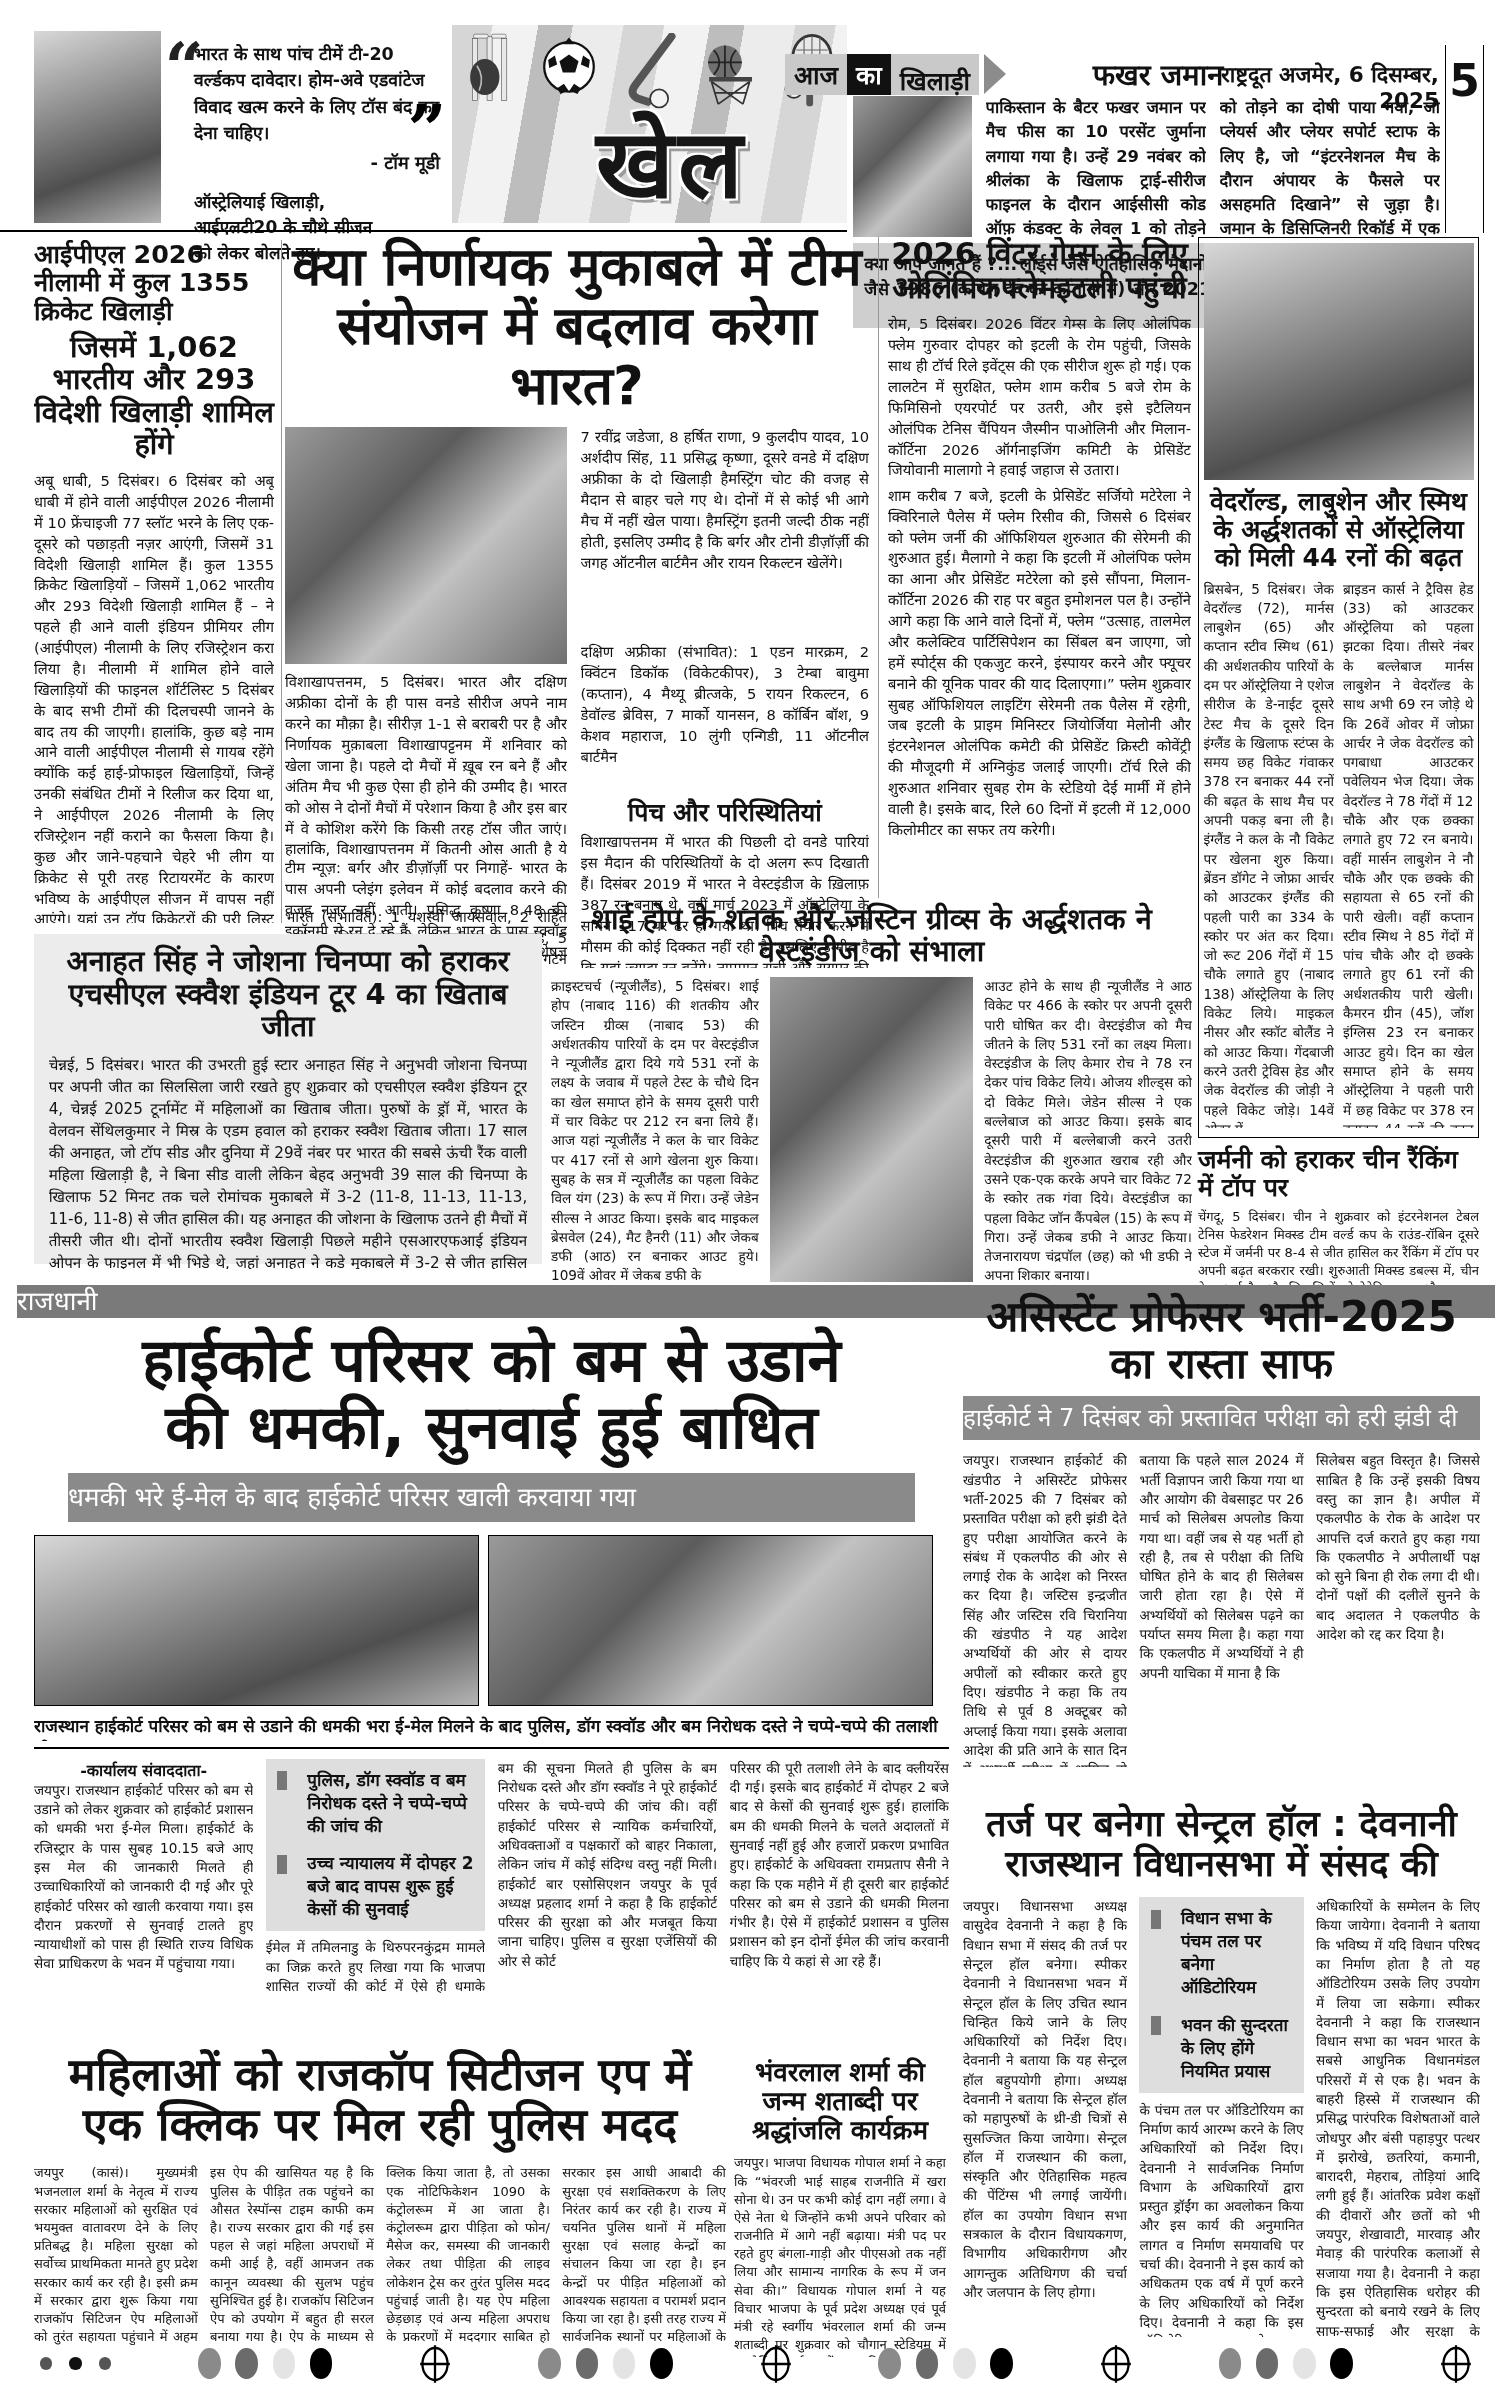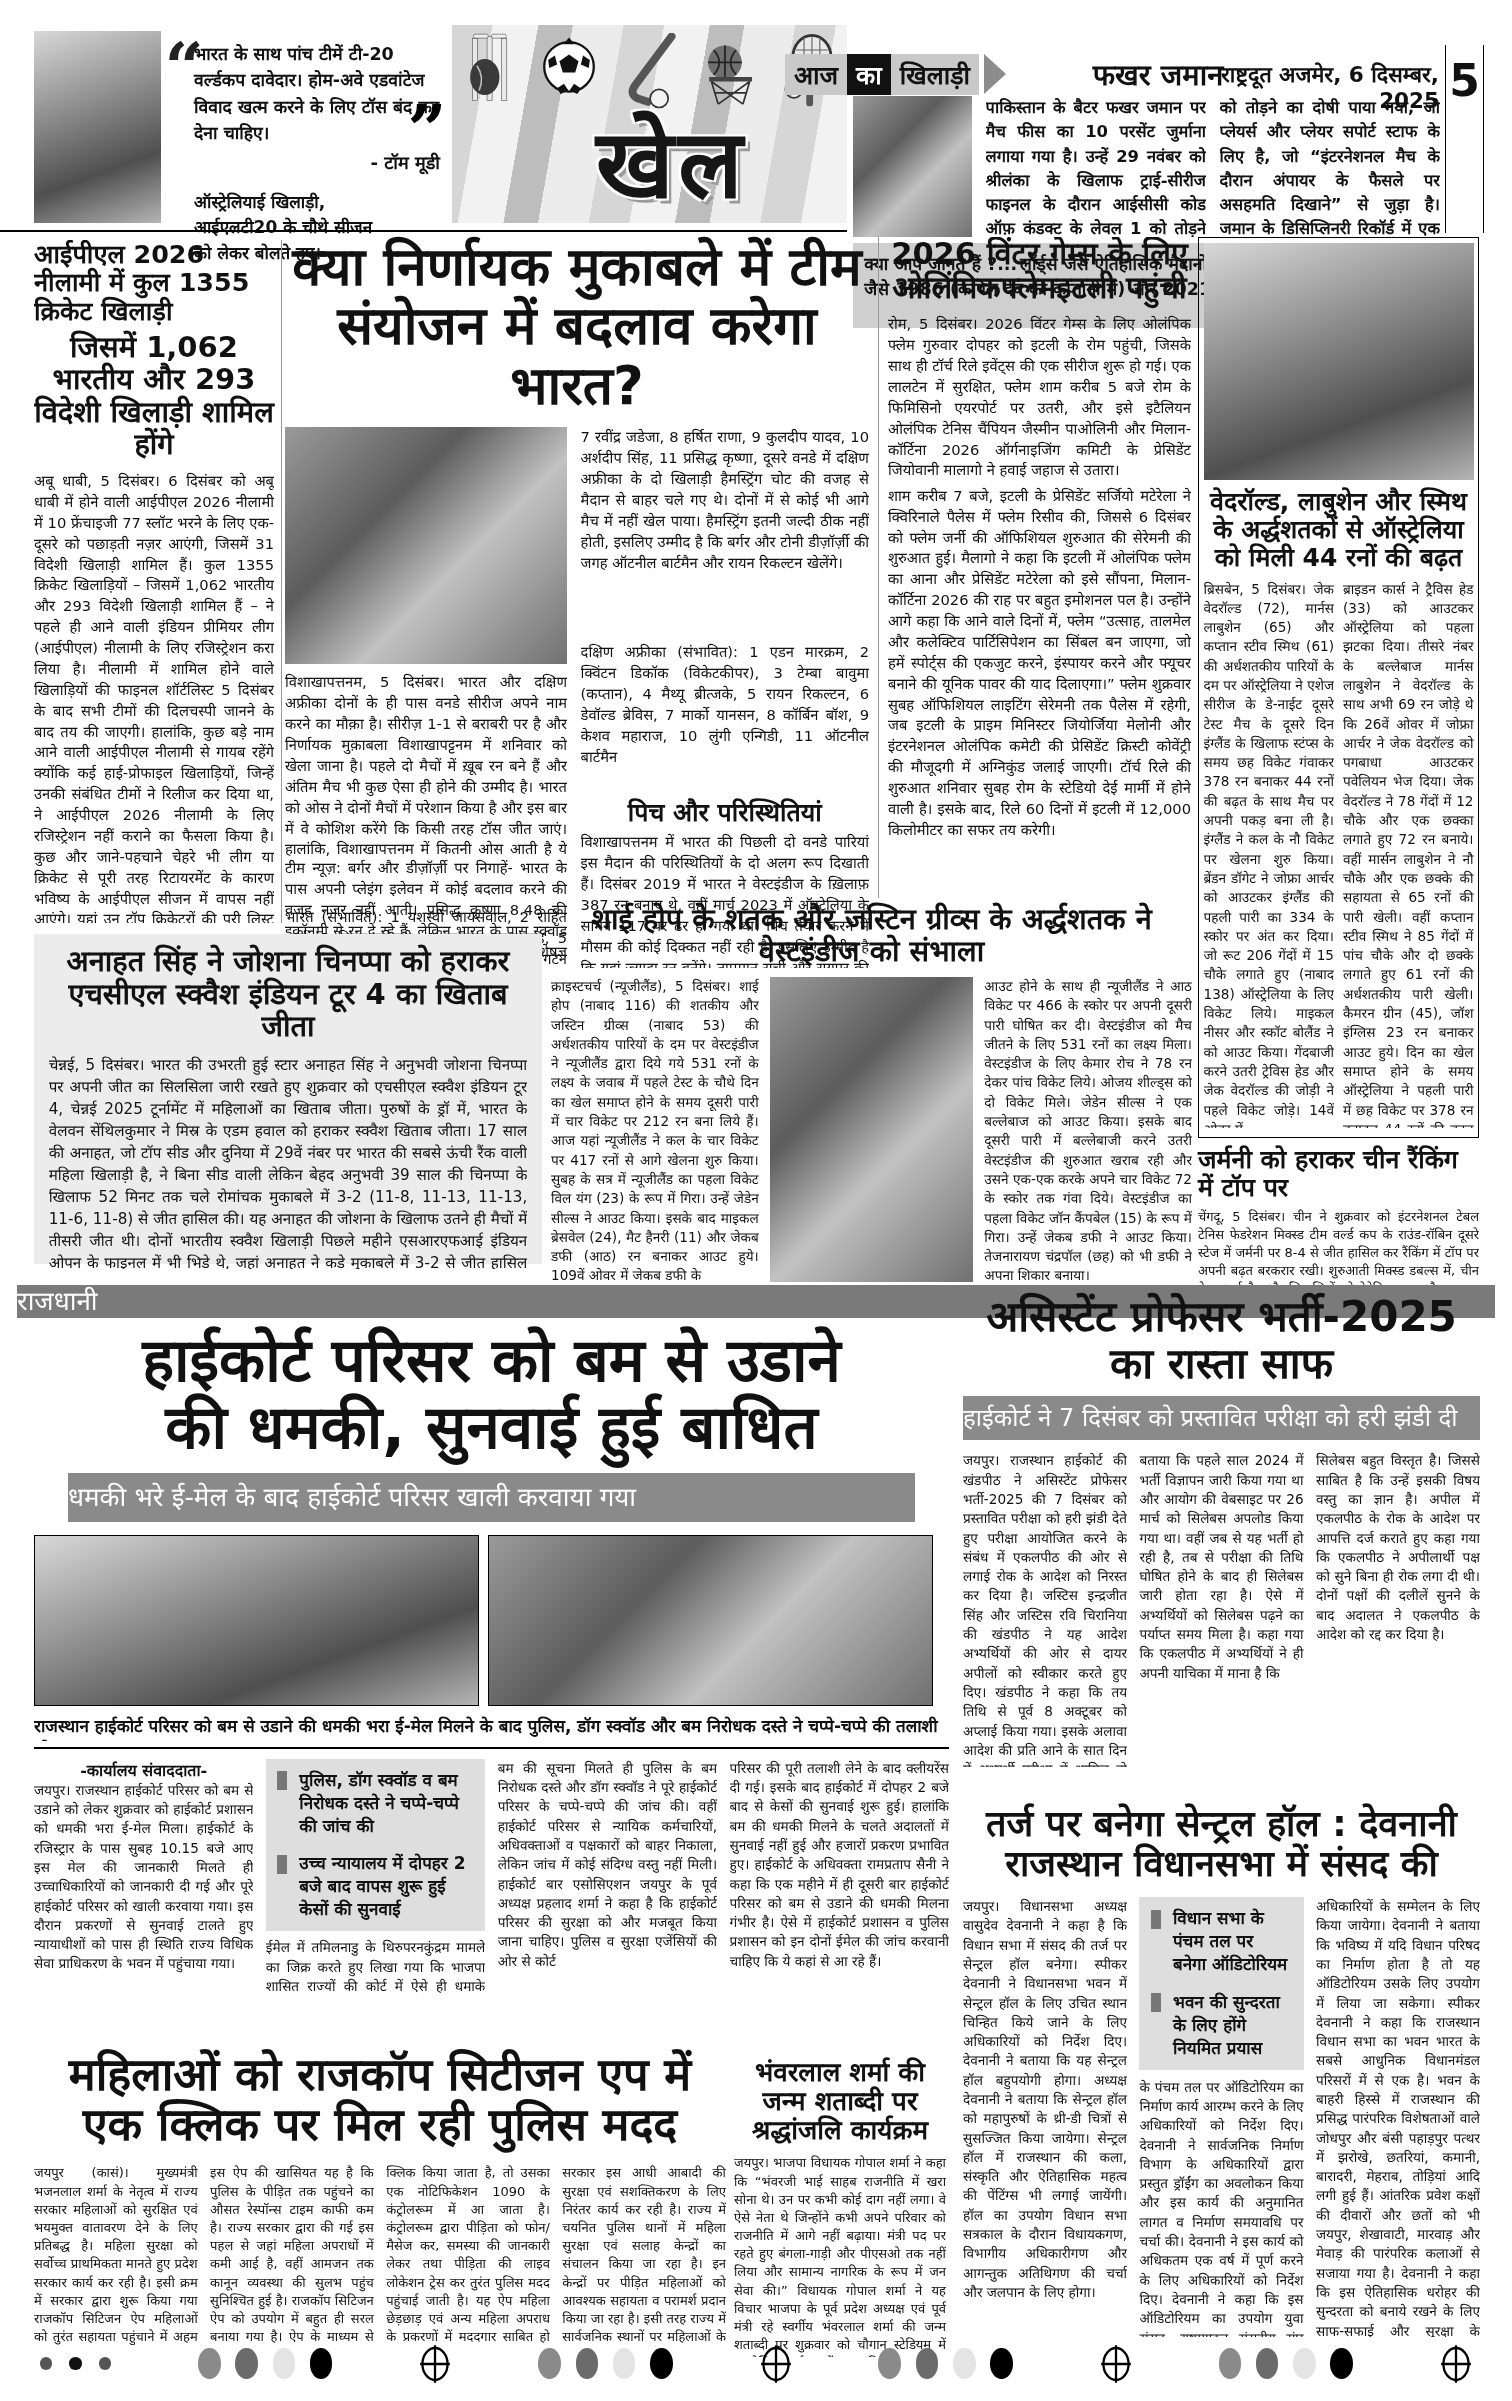--- a/index.html
+++ b/index.html
@@ -11,21 +11,21 @@
   .photo{background:linear-gradient(135deg,#9a9a9a 0%,#5c5c5c 35%,#c2c2c2 60%,#707070 100%);}
   .photo2{background:linear-gradient(160deg,#d8d8d8 0%,#8a8a8a 40%,#4f4f4f 70%,#b5b5b5 100%);}
   .hl{font-weight:bold;line-height:1.12;text-align:center;}
   .body-txt{font-size:14.7px;line-height:1.42;}
   .dateline{font-weight:bold;}
   .grayband{background:#8a8a8a;color:#fff;font-weight:normal;text-align:left;}
   .rule{background:#000;}
   .colrow{display:flex;gap:12.4px;}
   .colrow>div{flex:1;}
   .bulletbox{background:#dedede;padding:10.2px 11.3px;}
-  .bullet-item{display:flex;gap:12px;margin-bottom:14.7px;font-weight:bold;font-size:17px;line-height:1.35;}
+  .bullet-item{display:flex;gap:20px;margin-bottom:14.7px;font-weight:bold;font-size:17px;line-height:1.35;}
   .bullet-item .sq{width:10.2px;height:19px;background:#777;flex:none;margin-top:2.3px;}
   .regdots{display:flex;gap:14.7px;align-items:center;}
   .regdots i{display:block;width:22.6px;height:30.5px;border-radius:50%;}
   .masthead-stripes{background:repeating-linear-gradient(100deg,#d6d6d6 0 40px,#f2f2f2 40px 85px,#bdbdbd 85px 119px,#ececec 119px 169px);}
   .qmark{font-family:"DejaVu Serif",serif;font-weight:bold;}
   .subhead-inline{font-weight:bold;text-align:center;}
 </style>
 </head>
 <body>
 
@@ -77,21 +77,21 @@
         <circle cx="30" cy="100" r="15" fill="#f5f5f5" stroke="#333" stroke-width="3"></circle>
         <path d="M18 94 Q30 100 24 112" stroke="#888" fill="none" stroke-width="2"></path>
       </svg>
   </div>
   <div style="font-size:95px;font-weight:900;text-align:center;line-height:1.05;letter-spacing:4.5px;color:#161616;text-shadow:-2.3px -2.3px 0 #fff,2.3px -2.3px 0 #fff,-2.3px 2.3px 0 #fff,2.3px 2.3px 0 #fff,4.5px 4.5px 0 #9a9a9a;padding-left:44px;">खेल जगत</div>
 </div>
 
 <div class="abs" style="left:785px;top:54px;width:248px;height:41px;display:flex;align-items:stretch;font-weight:900;font-size:25px;">
   <span style="background:#c9c9c9;padding:3.4px 9px;">आज</span>
   <span style="background:#111;color:#fff;padding:3.4px 9px;">का</span>
-  <span style="background:#c9c9c9;padding:3px 9px;">खिलाड़ी</span>
+  <span style="background:#c9c9c9;padding:9px 9px;">खिलाड़ी</span>
   <span style="width:0;height:0;border-top:20.3px solid transparent;border-bottom:20.3px solid transparent;border-left:22.6px solid #8c8c8c;margin-left:4.5px;"></span>
 </div>
 
 <div class="abs" style="left:853px;top:96px;width:587px;height:141px;display:flex;gap:13.6px;">
   <div class="photo" style="width:119px;height:141px;flex:none;"></div>
   <div class="just clip" style="flex:1;font-size:16.4px;font-weight:bold;line-height:1.48;">पाकिस्तान के बैटर फखर जमान पर मैच फीस का 10 परसेंट जुर्माना लगाया गया है। उन्हें 29 नवंबर को श्रीलंका के खिलाफ ट्राई-सीरीज फाइनल के दौरान आईसीसी कोड ऑफ़ कंडक्ट के लेवल 1 को तोड़ने का दोषी पाया गया। जमान को आईसीसी कोड ऑफ़ कंडक्ट के आर्टिकल 2.8</div>
   <div class="just clip" style="flex:1;font-size:16.4px;font-weight:bold;line-height:1.48;">को तोड़ने का दोषी पाया गया, जो प्लेयर्स और प्लेयर सपोर्ट स्टाफ के लिए है, जो “इंटरनेशनल मैच के दौरान अंपायर के फैसले पर असहमति दिखाने” से जुड़ा है। जमान के डिसिप्लिनरी रिकॉर्ड में एक डिमेरिट पॉइंट जोड़ा गया है, यह उनके लिए 24 महीने के समय में पहली गलती थी।</div>
 </div>
 <div class="abs" style="left:1045px;top:54px;width:226px;font-size:29px;font-weight:900;text-align:center;">फखर जमान</div>
 <div class="abs dateline" style="left:1174px;top:59px;width:265px;font-size:21.5px;text-align:right;">राष्ट्रदूत अजमेर, 6 दिसम्बर, 2025</div>

